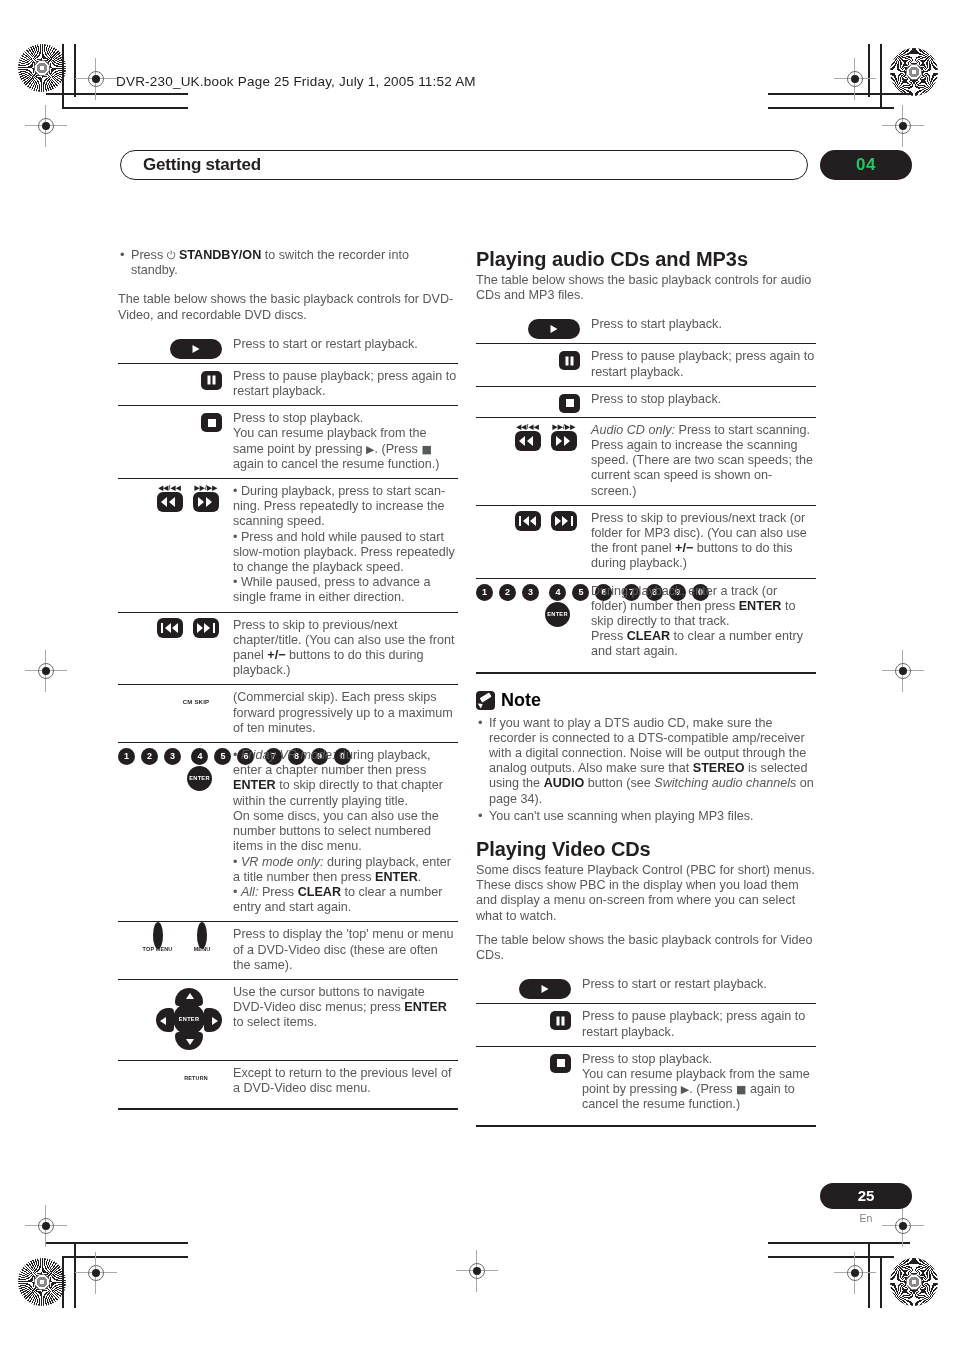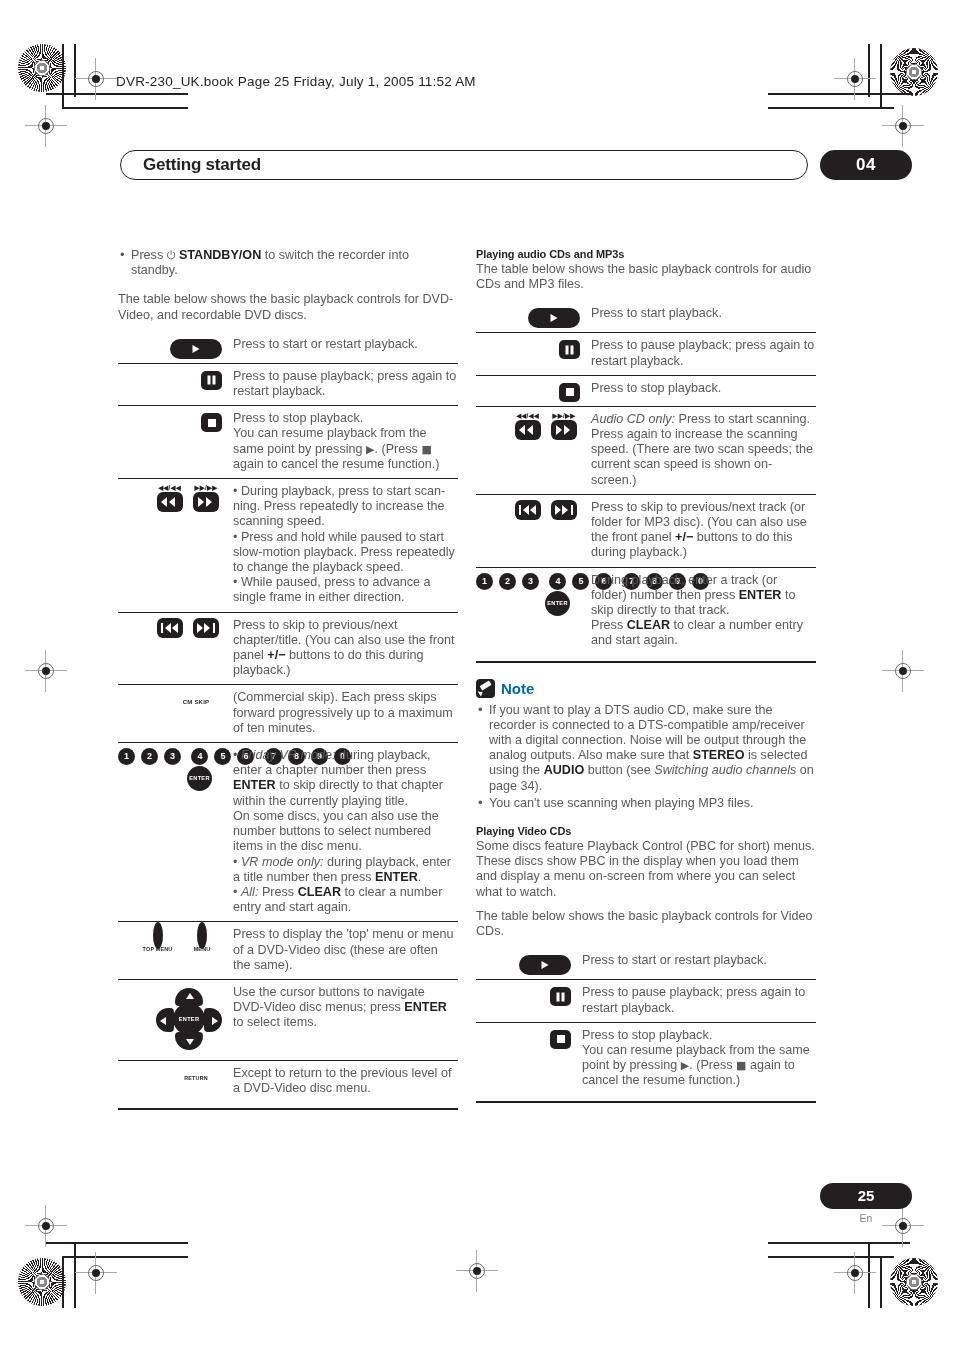--- a/index.html
+++ b/index.html
@@ -47,32 +47,32 @@
   .chapter-bar{
     position:absolute; left:120px; top:150px; width:688px; height:30px;
     border:1.6px solid #231f20; border-radius:15px; background:#fff;
   }
   .chapter-title{
     position:absolute; left:22px; top:4px;
     font-size:17px; font-weight:bold; letter-spacing:-0.2px; color:#231f20;
   }
   .chapter-num{
     position:absolute; left:820px; top:150px; width:92px; height:30px;
-    background:#231f20; border-radius:15px; color:#ffffff;
+    background:#231f20; border-radius:15px; color:#22c55e;
     font-size:17px; font-weight:bold; text-align:center; line-height:29px;
     letter-spacing:0.5px;
   }
 
   
   .col { position:absolute; width:340px; top:248px; }
   .col-left  { left:118px; }
   .col-right { left:476px; }
 
   h2.sec{
-    font-size:11px; font-weight:bold; margin:0 0 2px 0; letter-spacing:-0.1px;
+    font-size:20px; font-weight:bold; margin:0 0 2px 0; letter-spacing:-0.1px;
     color:#231f20;
   }
   p.body{
     font-size:12.6px; line-height:15.2px; margin:0 0 9px 0; color:#58595b;
   }
   ul.bul{ margin:0 0 14px 0; padding:0 0 0 0; list-style:none; }
   ul.bul li{
     font-size:12.6px; line-height:15.2px; color:#58595b;
     padding-left:13px; position:relative; margin-bottom:2px;
   }
@@ -197,21 +197,21 @@
   }
   .note-ico::before{
     content:""; position:absolute; left:4px; top:4.5px; width:11px; height:4.5px;
     background:#fff; transform:rotate(-32deg); border-radius:1px;
   }
   .note-ico::after{
     content:""; position:absolute; left:3.2px; top:11.5px; width:0; height:0;
     border-left:4px solid #fff; border-top:3px solid transparent; border-bottom:3px solid transparent;
     transform:rotate(-32deg);
   }
-  .note-title{ font-size:15px; font-weight:bold; color:#0369a1; }
+  .note-title{ font-size:18px; font-weight:bold; color:#000000; }
 
   
   .pagenum{
     position:absolute; left:820px; top:1183px; width:92px; height:26px;
     background:#231f20; border-radius:13px; color:#fff;
     font-size:15px; font-weight:bold; text-align:center; line-height:25px;
   }
   .pagelang{
     position:absolute; left:820px; top:1212px; width:92px;
     text-align:center; font-size:10.5px; color:#808285;

